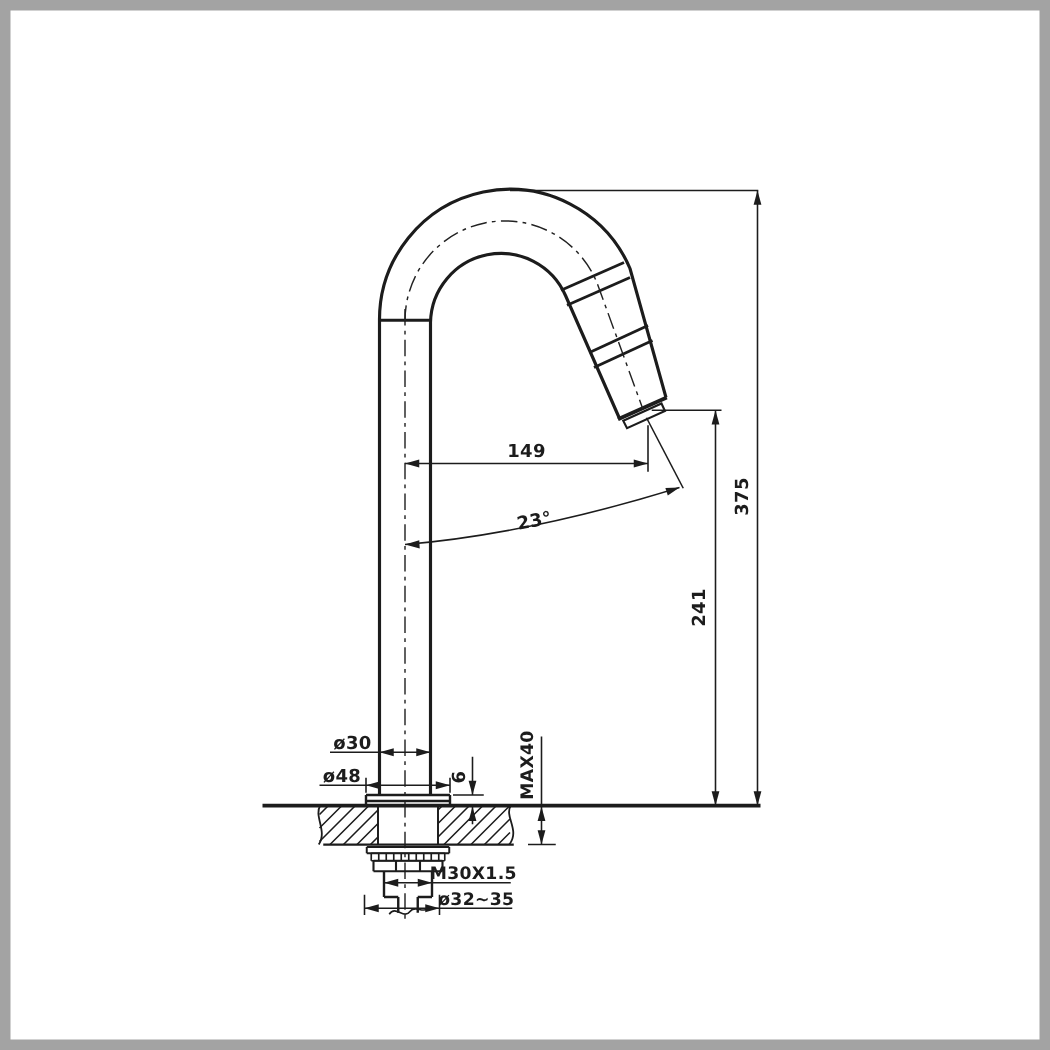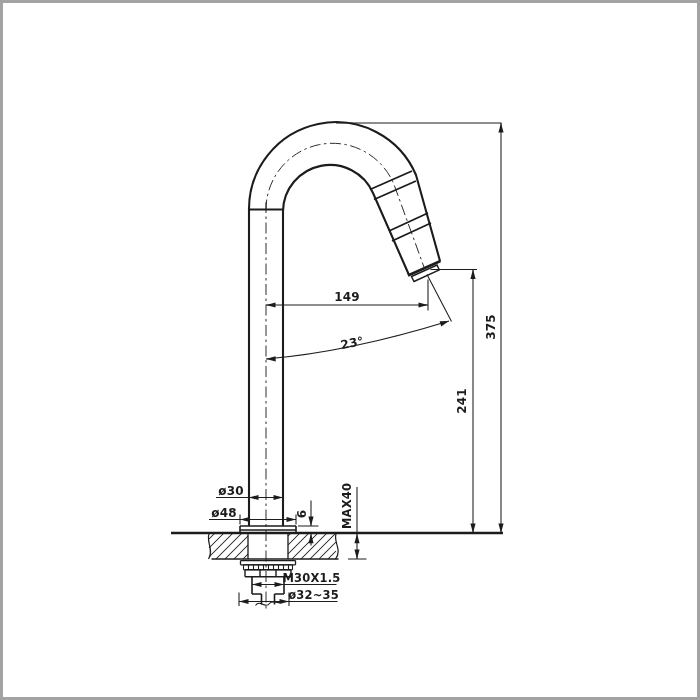--- a/index.html
+++ b/index.html
@@ -1,18 +1,18 @@
 <!DOCTYPE html>
 <html><head>
 <meta charset="utf-8">
 <style>
   html,body{margin:0;padding:0;background:#ffffff;}
   .canvas{
     position:relative;width:700px;height:700px;background:#ffffff;
-    border:3px solid #a3a3a3;box-sizing:border-box;overflow:hidden;
+    border:7px solid #a3a3a3;box-sizing:border-box;overflow:hidden;
     font-family:"DejaVu Sans","Liberation Sans",sans-serif;
     text-align:center;
   }
   svg{display:block;}
   .dim-text{
     font-family:"DejaVu Sans","Liberation Sans",sans-serif;
     font-weight:600;font-size:12px;fill:#1c1c1c;letter-spacing:.2px;
   }
   .dim-text.small{font-size:11.5px;}
 </style>

